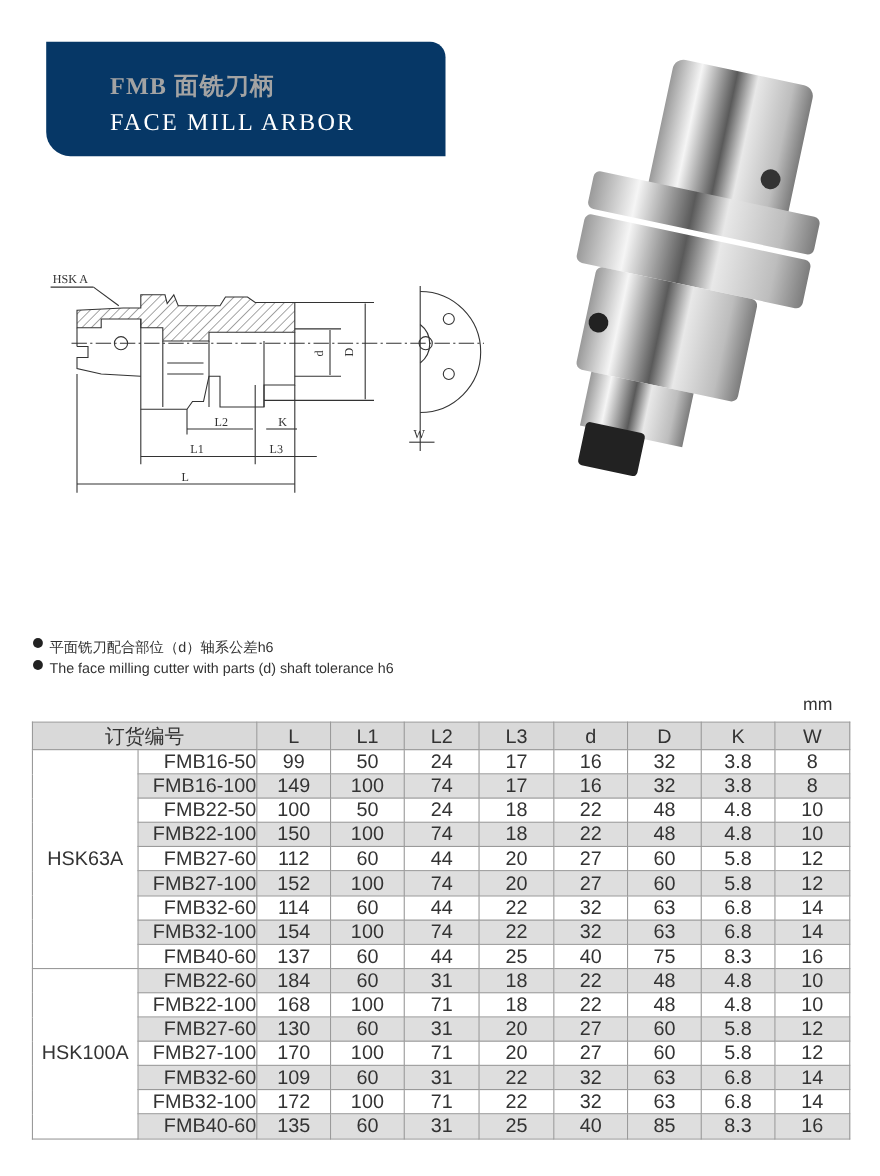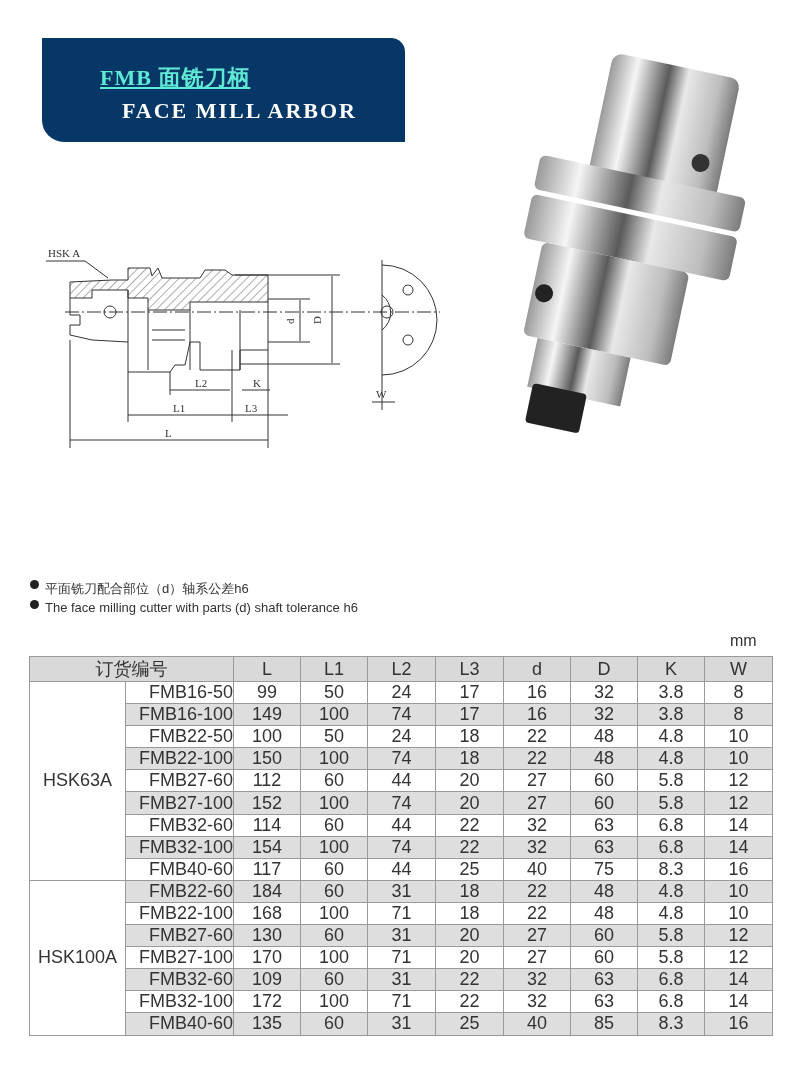--- a/index.html
+++ b/index.html
@@ -1,19 +1,19 @@
 <!DOCTYPE html>
 <html><head>
 <meta charset="utf-8">
 <style>
   * { box-sizing: border-box; margin: 0; padding: 0; }
   body { width: 800px; height: 1069px; background: #ffffff; position: relative; overflow: hidden; font-family: "Liberation Sans", "DejaVu Sans", sans-serif; color: #333; }
   .title-banner { position: absolute; left: 42px; top: 38px; width: 363px; height: 104px; background: #063766; border-radius: 0 14px 0 22px; }
-  .title-line1 { position: absolute; left: 58px; top: 25px; color: #5eead4; font-family: "Liberation Serif", "DejaVu Serif", serif; font-weight: bold; font-size: 22px; letter-spacing: 1px; text-decoration: underline; }
-  .title-line2 { position: absolute; left: 58px; top: 60px; color: #fff; font-family: "Liberation Serif", "DejaVu Serif", serif; font-weight: bold; font-size: 22px; letter-spacing: 2px; margin-left: 22px; }
+  .title-line1 { position: absolute; left: 58px; top: 25px; color: #a3a3a3; font-family: "Liberation Serif", "DejaVu Serif", serif; font-weight: bold; font-size: 22px; letter-spacing: 1px; }
+  .title-line2 { position: absolute; left: 58px; top: 60px; color: #fff; font-family: "Liberation Serif", "DejaVu Serif", serif; font-weight: normal; font-size: 22px; letter-spacing: 2px; }
   .drawing { position: absolute; left: 40px; top: 230px; width: 420px; height: 230px; }
   .photo { position: absolute; left: 505px; top: 40px; width: 250px; height: 410px; }
   .notes { position: absolute; left: 30px; top: 580px; font-size: 13px; color: #333; }
   .note { display: flex; align-items: flex-start; height: 20px; }
   .bullet { display: inline-block; width: 9px; height: 9px; border-radius: 50%; background: #222; margin-right: 6px; }
   .unit { position: absolute; left: 730px; top: 632px; font-size: 16px; color: #333; }
   table.spec { position: absolute; left: 29px; top: 656px; border-collapse: collapse; font-size: 18px; color: #333; }
   table.spec td, table.spec th { border: 1px solid #9a9a9a; height: 22.1px; text-align: center; font-weight: normal; padding: 0; }
   table.spec th { background: #d9d9d9; height: 23px; }
   table.spec td.model { text-align: right; padding-left: 8px; }
@@ -242,21 +242,21 @@
         <td class="c">100</td>
         <td class="c">74</td>
         <td class="c">22</td>
         <td class="c">32</td>
         <td class="c">63</td>
         <td class="c">6.8</td>
         <td class="c">14</td>
       </tr>
       <tr>
         <td class="c model">FMB40-60</td>
-        <td class="c">117</td>
+        <td class="c">137</td>
         <td class="c">60</td>
         <td class="c">44</td>
         <td class="c">25</td>
         <td class="c">40</td>
         <td class="c">75</td>
         <td class="c">8.3</td>
         <td class="c">16</td>
       </tr>
       <tr class="alt">
         <td class="group" rowspan="7">HSK100A</td>

